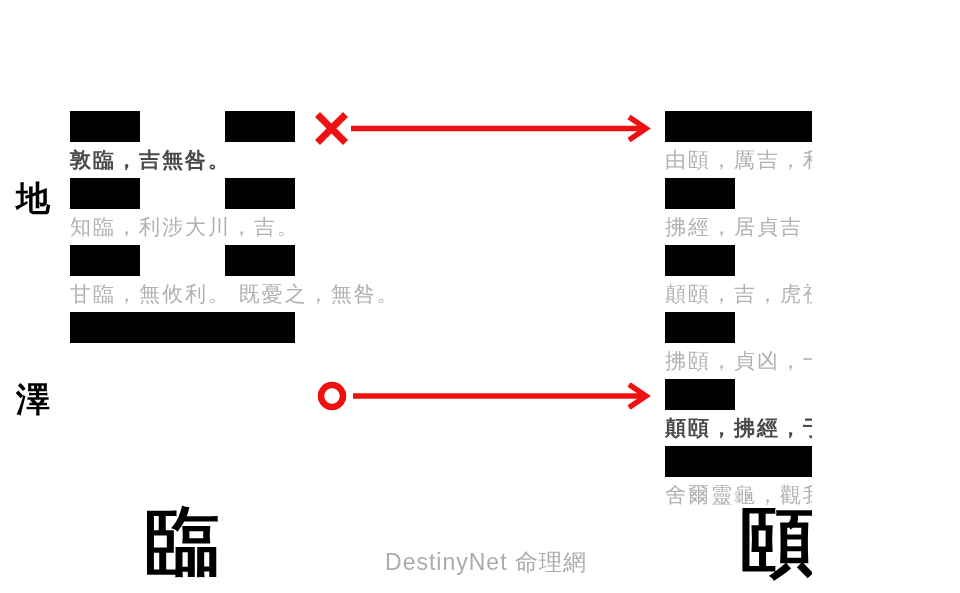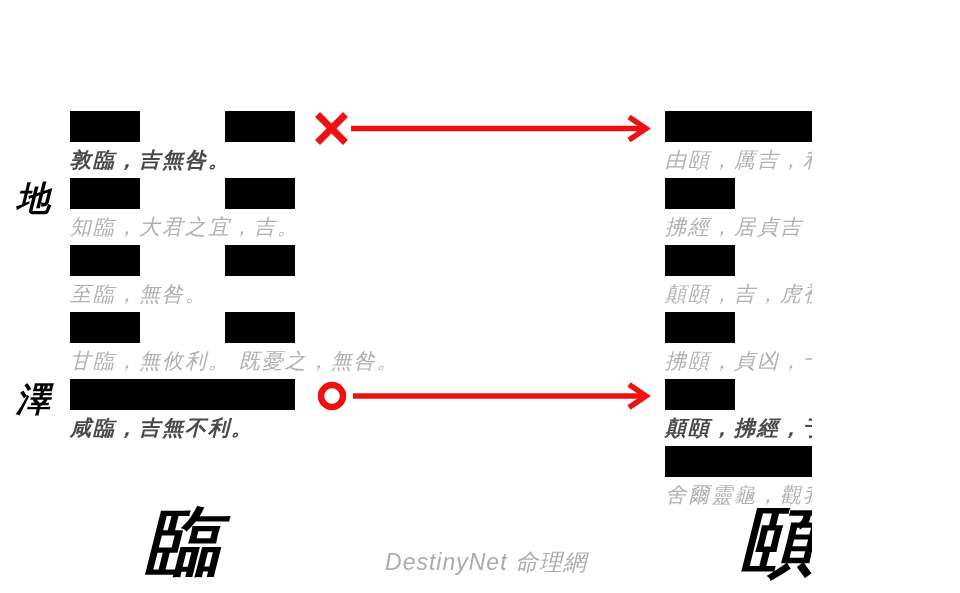--- a/index.html
+++ b/index.html
@@ -3,21 +3,20 @@
 <meta charset="utf-8">
 <style>
   html, body { margin: 0; padding: 0; background: #ffffff; }
   body { font-family: "Liberation Sans", "DejaVu Sans", sans-serif; }
   #canvas {
     position: relative;
     width: 812px;
     height: 593px;
     background: #ffffff;
     overflow: hidden;
-    font-style: italic;
   }
   .hexcol {
     position: absolute;
     top: 111px;
     width: 225px;
   }
   #origin-col { left: 70px; }
   #result-col { left: 665px; }
   .hexrow { height: 67px; }
   .bar { width: 225px; height: 31px; }
@@ -89,33 +88,28 @@
 
 <div id="canvas">
 
   <div class="hexcol" id="origin-col">
     <div class="hexrow">
       <div class="bar" data-type="broken"></div>
       <div class="caption" data-emph="true">敦臨，吉無咎。</div>
     </div>
     <div class="hexrow">
       <div class="bar" data-type="broken"></div>
-      <div class="caption" data-emph="false">知臨，大君之宜，吉。</div>
-    </div>
-    <div class="hexrow">
-      <div class="bar" data-type="broken"></div>
-      <div class="caption" data-emph="false">至臨，無咎。</div>
+      <div class="caption" data-emph="false">知臨，利涉大川，吉。</div>
     </div>
     <div class="hexrow">
       <div class="bar" data-type="broken"></div>
       <div class="caption" data-emph="false">甘臨，無攸利。 既憂之，無咎。</div>
     </div>
     <div class="hexrow">
       <div class="bar" data-type="solid"></div>
-      <div class="caption" data-emph="true">咸臨，吉無不利。</div>
     </div>
   </div>
 
   <div class="hexcol" id="result-col">
     <div class="hexrow">
       <div class="bar" data-type="solid"></div>
       <div class="caption" data-emph="false">由頤，厲吉，利涉大川。</div>
     </div>
     <div class="hexrow">
       <div class="bar" data-type="broken"></div>

